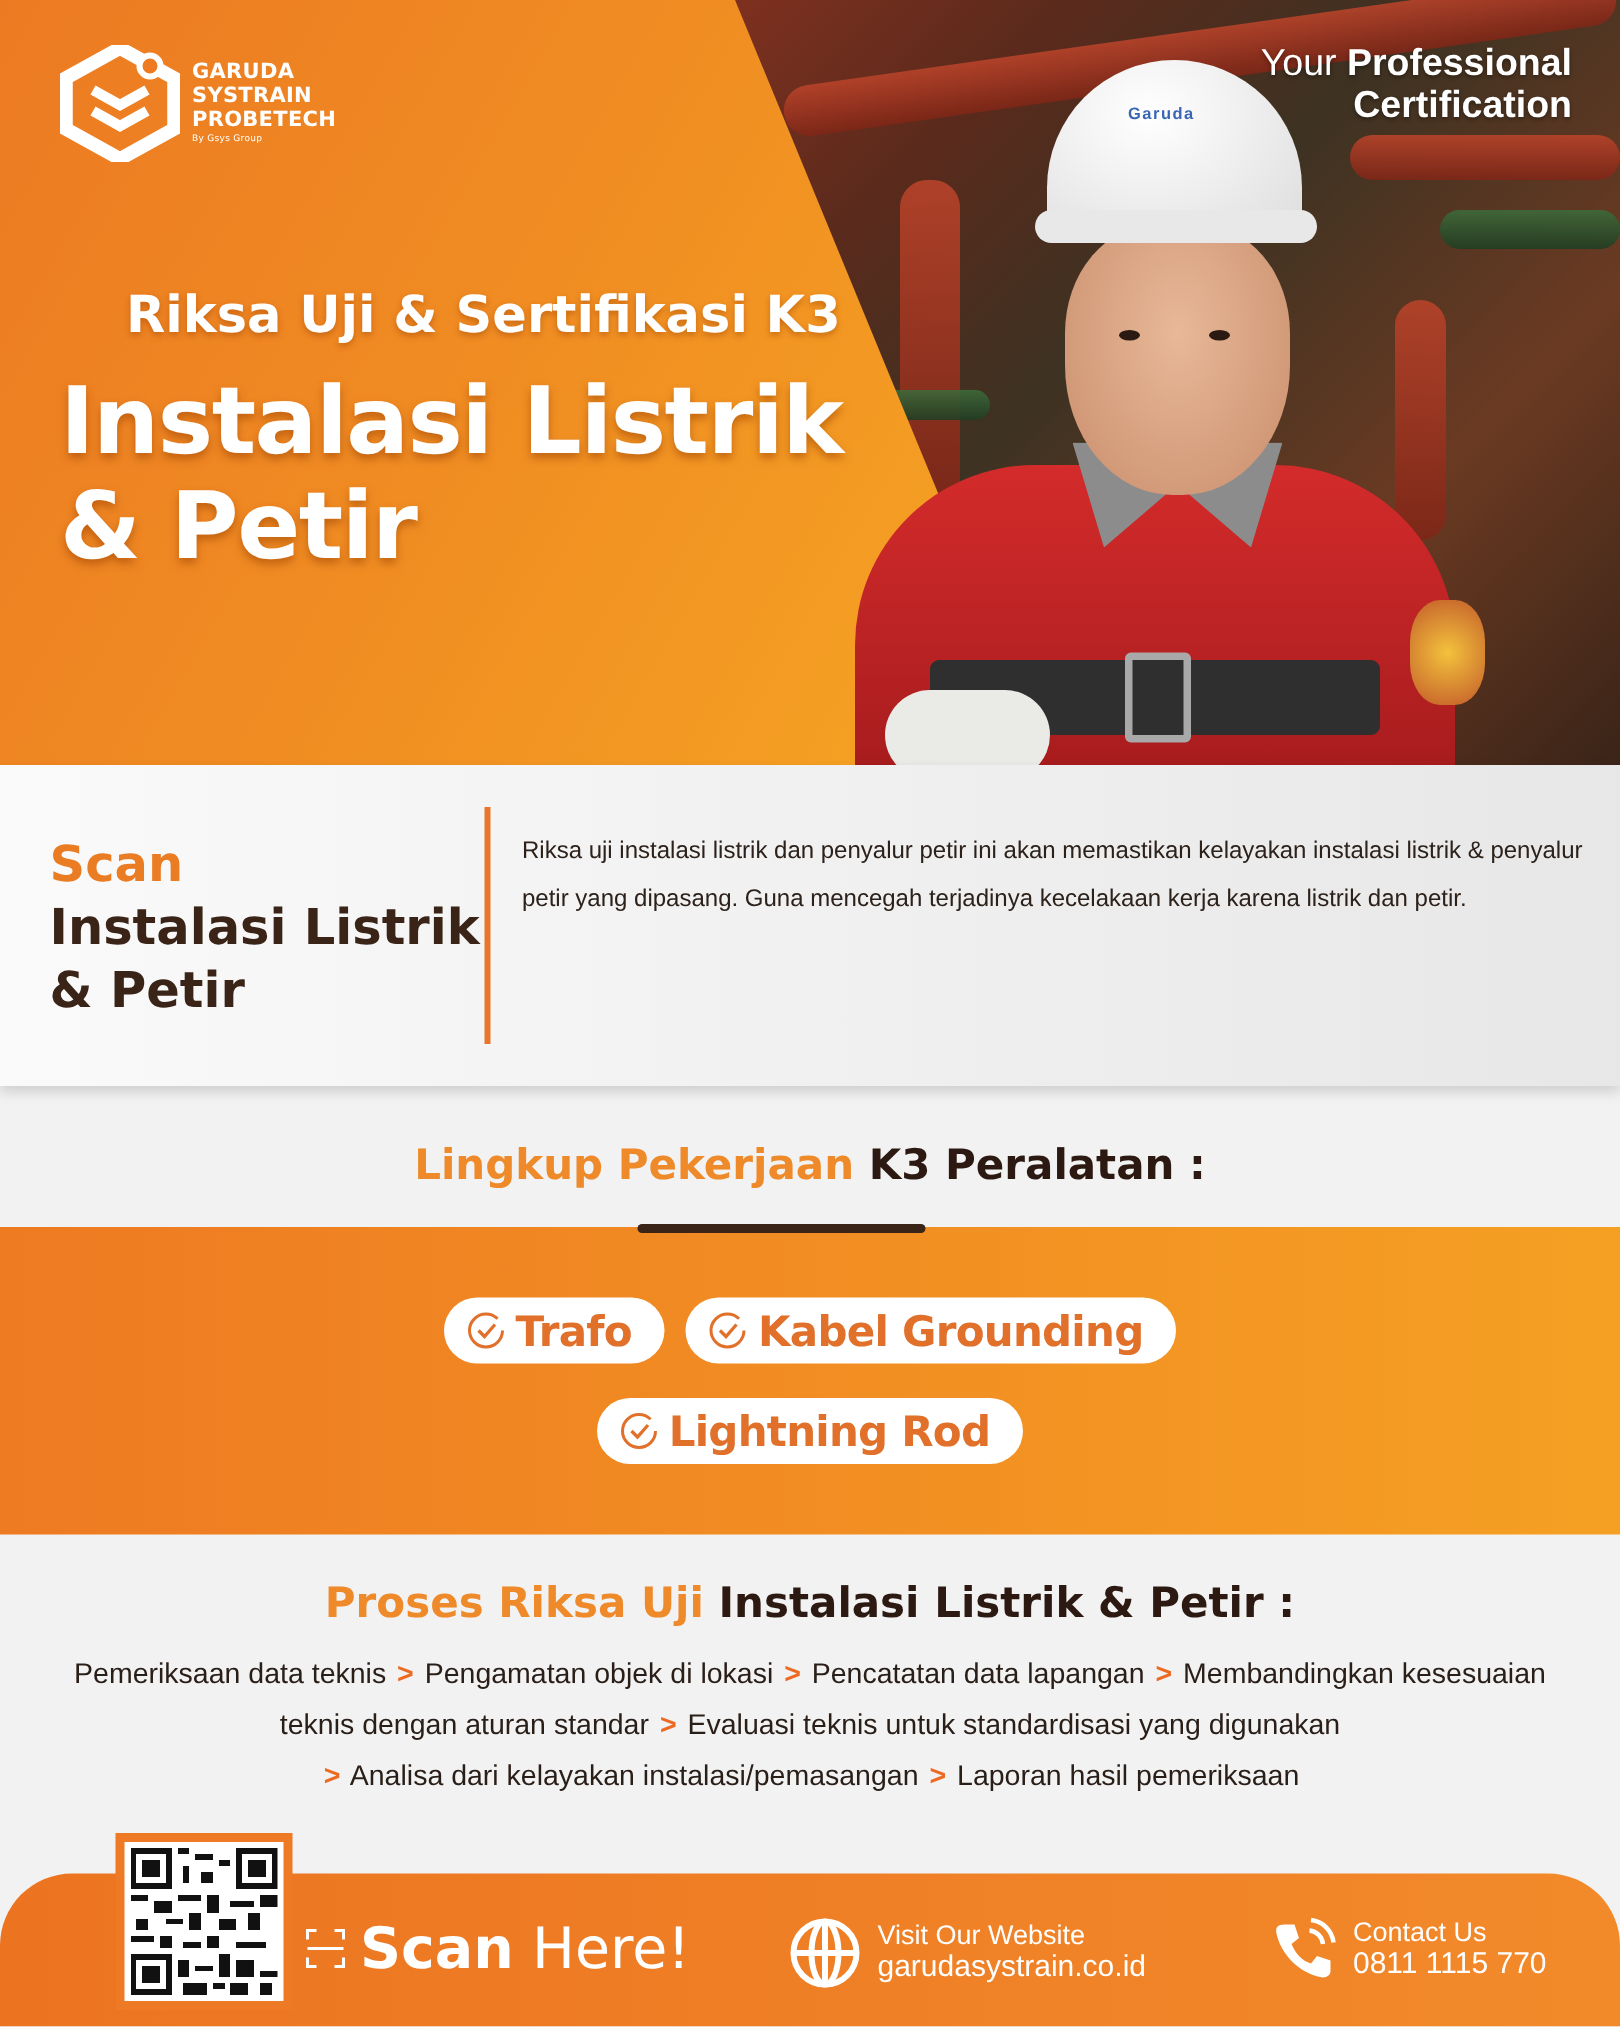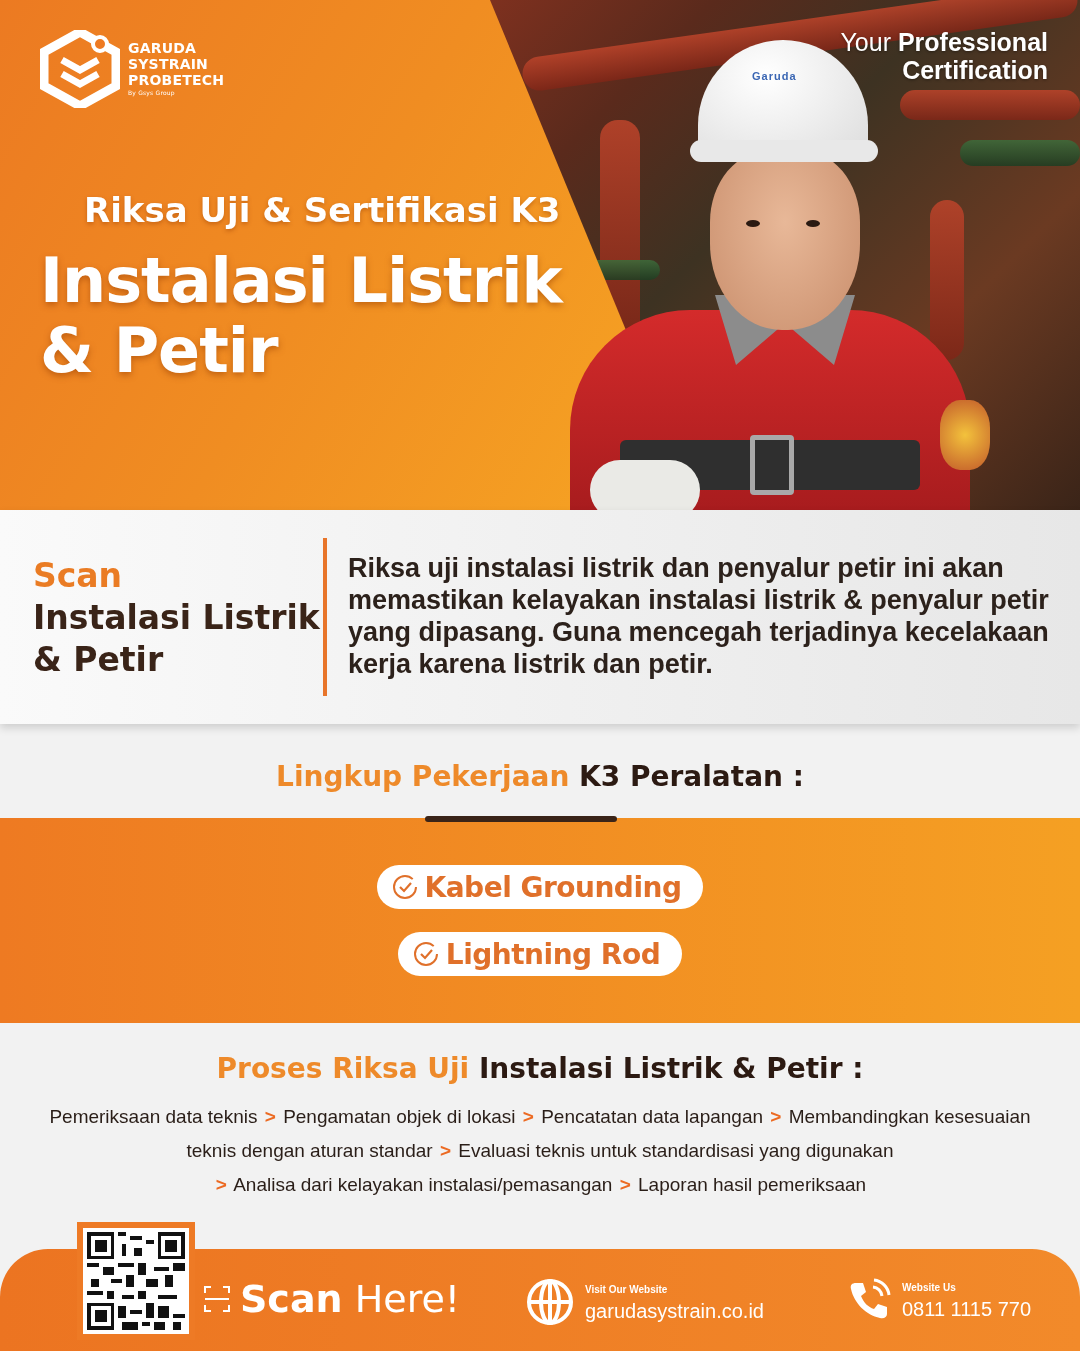--- a/index.html
+++ b/index.html
@@ -47,21 +47,21 @@
   .tagline b { font-weight: bold; }
 
   .hero-sub { position: absolute; left: 42px; top: 190px; color: #fff; font-size: 34px; font-weight: bold; text-shadow: 0 2px 4px rgba(150,60,0,.45); font-family: "DejaVu Sans", sans-serif; margin-left: 42px; }
   .hero-title { position: absolute; left: 40px; top: 246px; color: #fff; font-size: 62px; line-height: 70px; font-weight: bold; text-shadow: 0 3px 6px rgba(150,60,0,.5); font-family: "DejaVu Sans", sans-serif; letter-spacing: -1px; }
 
   
   .about { position: absolute; left: 0; top: 510px; width: 1080px; height: 214px; background: linear-gradient(90deg,#fafafa,#e7e7e7); box-shadow: 0 4px 8px rgba(0,0,0,.15); }
   .about-left { position: absolute; left: 33px; top: 45px; font-size: 33px; line-height: 42px; font-weight: bold; color: #3a2418; font-family: "DejaVu Sans", sans-serif; }
   .about-left .orange { color: #ea7c24; }
   .about-bar { position: absolute; left: 323px; top: 28px; width: 4px; height: 158px; background: #e8752a; }
-  .about-text { position: absolute; left: 348px; top: 42px; width: 710px; font-size: 27px; line-height: 32px; color: #2c211b; font-weight: bold; }
+  .about-text { position: absolute; left: 348px; top: 42px; width: 710px; font-size: 16px; line-height: 32px; color: #2c211b; }
 
   
   .scope-head { position: absolute; left: 0; top: 760px; width: 1080px; text-align: center; font-size: 28px; font-weight: bold; color: #2c1a12; font-family: "DejaVu Sans", sans-serif; }
   .scope-head .orange { color: #ee8a2a; }
   .scope-line { position: absolute; left: 425px; top: 816px; width: 192px; height: 6px; border-radius: 3px; background: #3a2418; }
   .scope-band { position: absolute; left: 0; top: 818px; width: 1080px; height: 205px; background: linear-gradient(90deg,#ee7a22,#f5a023); }
   .chips { position: absolute; left: 0; top: 865px; width: 1080px; }
   .chip-row { display: flex; justify-content: center; gap: 14px; margin-bottom: 23px; }
   .chip { background: #fff; border-radius: 24px; height: 44px; padding: 0 22px 0 14px; display: flex; align-items: center; gap: 6px; color: #e0702a; font-size: 28px; font-weight: bold; font-family: "DejaVu Sans", sans-serif; letter-spacing: -0.5px; }
   .chip svg { width: 28px; height: 28px; }
@@ -74,21 +74,21 @@
 
   
   .footer { position: absolute; left: 0; top: 1249px; width: 1080px; height: 102px; background: linear-gradient(90deg,#ec7421,#f28a2a); border-radius: 48px 48px 0 0; }
   .qr-wrap { position: absolute; left: 77px; top: 1222px; width: 118px; height: 118px; background: #ee7a25; padding: 6px; }
   .qr { width: 106px; height: 106px; background: #fff; padding: 4px; }
   .scan { position: absolute; left: 202px; top: 1277px; display: flex; align-items: center; gap: 8px; color: #fff; font-size: 38px; font-family: "DejaVu Sans", sans-serif; }
   .scan b { font-weight: bold; }
   .web, .contact { position: absolute; top: 1277px; display: flex; align-items: center; gap: 10px; color: #fff; }
   .web { left: 525px; }
   .contact { left: 846px; }
-  .ft-label { font-size: 10px; font-weight: bold; line-height: 18px; }
+  .ft-label { font-size: 18px; font-weight: normal; line-height: 18px; }
   .ft-value { font-size: 20px; line-height: 24px; }
 </style>
 </head>
 <body>
 
 <div class="hero">
   <div class="hero-photo">
     <div class="pipe" style="left:520px;top:20px;width:560px;height:34px;transform:rotate(-8deg);"></div>
     <div class="pipe" style="left:600px;top:120px;width:40px;height:220px;"></div>
     <div class="pipe" style="left:900px;top:90px;width:180px;height:30px;"></div>
@@ -154,20 +154,27 @@
 </div>
 
 <div class="scope-head">
   <span class="orange">Lingkup Pekerjaan</span>
   <span>K3 Peralatan :</span>
 </div>
 <div class="scope-band"></div>
 <div class="scope-line"></div>
 <div class="chips">
   <div class="chip-row">
+    <div class="chip">
+      <svg viewBox="0 0 28 28">
+          <circle cx="14" cy="14" r="11" fill="none" stroke="#e0702a" stroke-width="2" stroke-dasharray="60 10"></circle>
+          <path d="M9 14 L13 18 L20 10" fill="none" stroke="#e0702a" stroke-width="2.2"></path>
+        </svg>
+      <span>Trafo</span>
+    </div>
     <div class="chip">
       <svg viewBox="0 0 28 28">
           <circle cx="14" cy="14" r="11" fill="none" stroke="#e0702a" stroke-width="2" stroke-dasharray="60 10"></circle>
           <path d="M9 14 L13 18 L20 10" fill="none" stroke="#e0702a" stroke-width="2.2"></path>
         </svg>
       <span>Kabel Grounding</span>
     </div>
   </div>
   <div class="chip-row">
     <div class="chip">
@@ -271,16 +278,16 @@
   </div>
 </div>
 
 <div class="contact">
   <svg width="46" height="46" viewBox="0 0 46 46">
     <path d="M10 6 L17 6 L20 15 L15 19 C18 26 22 30 28 32 L32 27 L41 30 L41 37 C41 40 38 42 34 41 C20 38 8 26 5 12 C4 8 6 6 10 6 Z" fill="#fff"></path>
     <path d="M27 10 A10 10 0 0 1 36 19" fill="none" stroke="#fff" stroke-width="3"></path>
     <path d="M28 3 A17 17 0 0 1 43 18" fill="none" stroke="#fff" stroke-width="3"></path>
   </svg>
   <div>
-    <div class="ft-label">Website Us</div>
+    <div class="ft-label">Contact Us</div>
     <div class="ft-value">0811 1115 770</div>
   </div>
 </div>
 
 </body></html>

